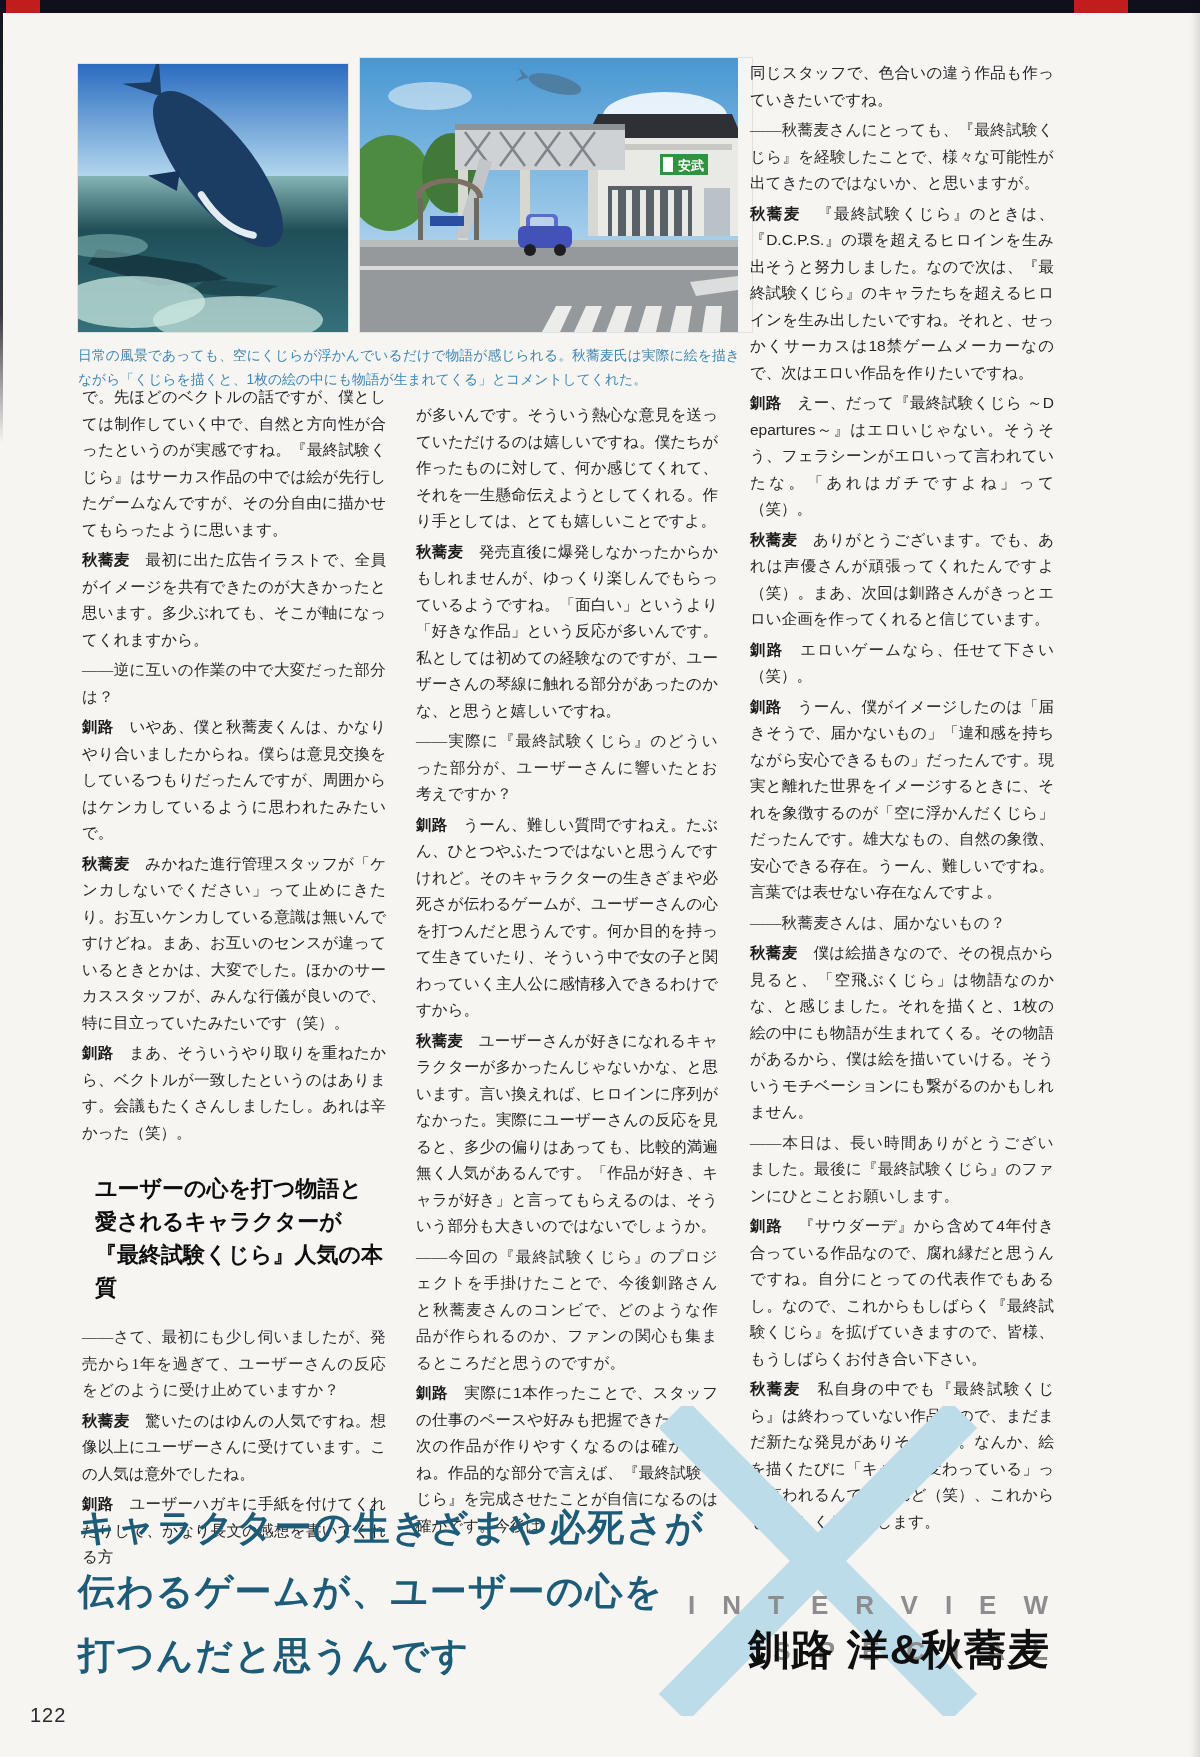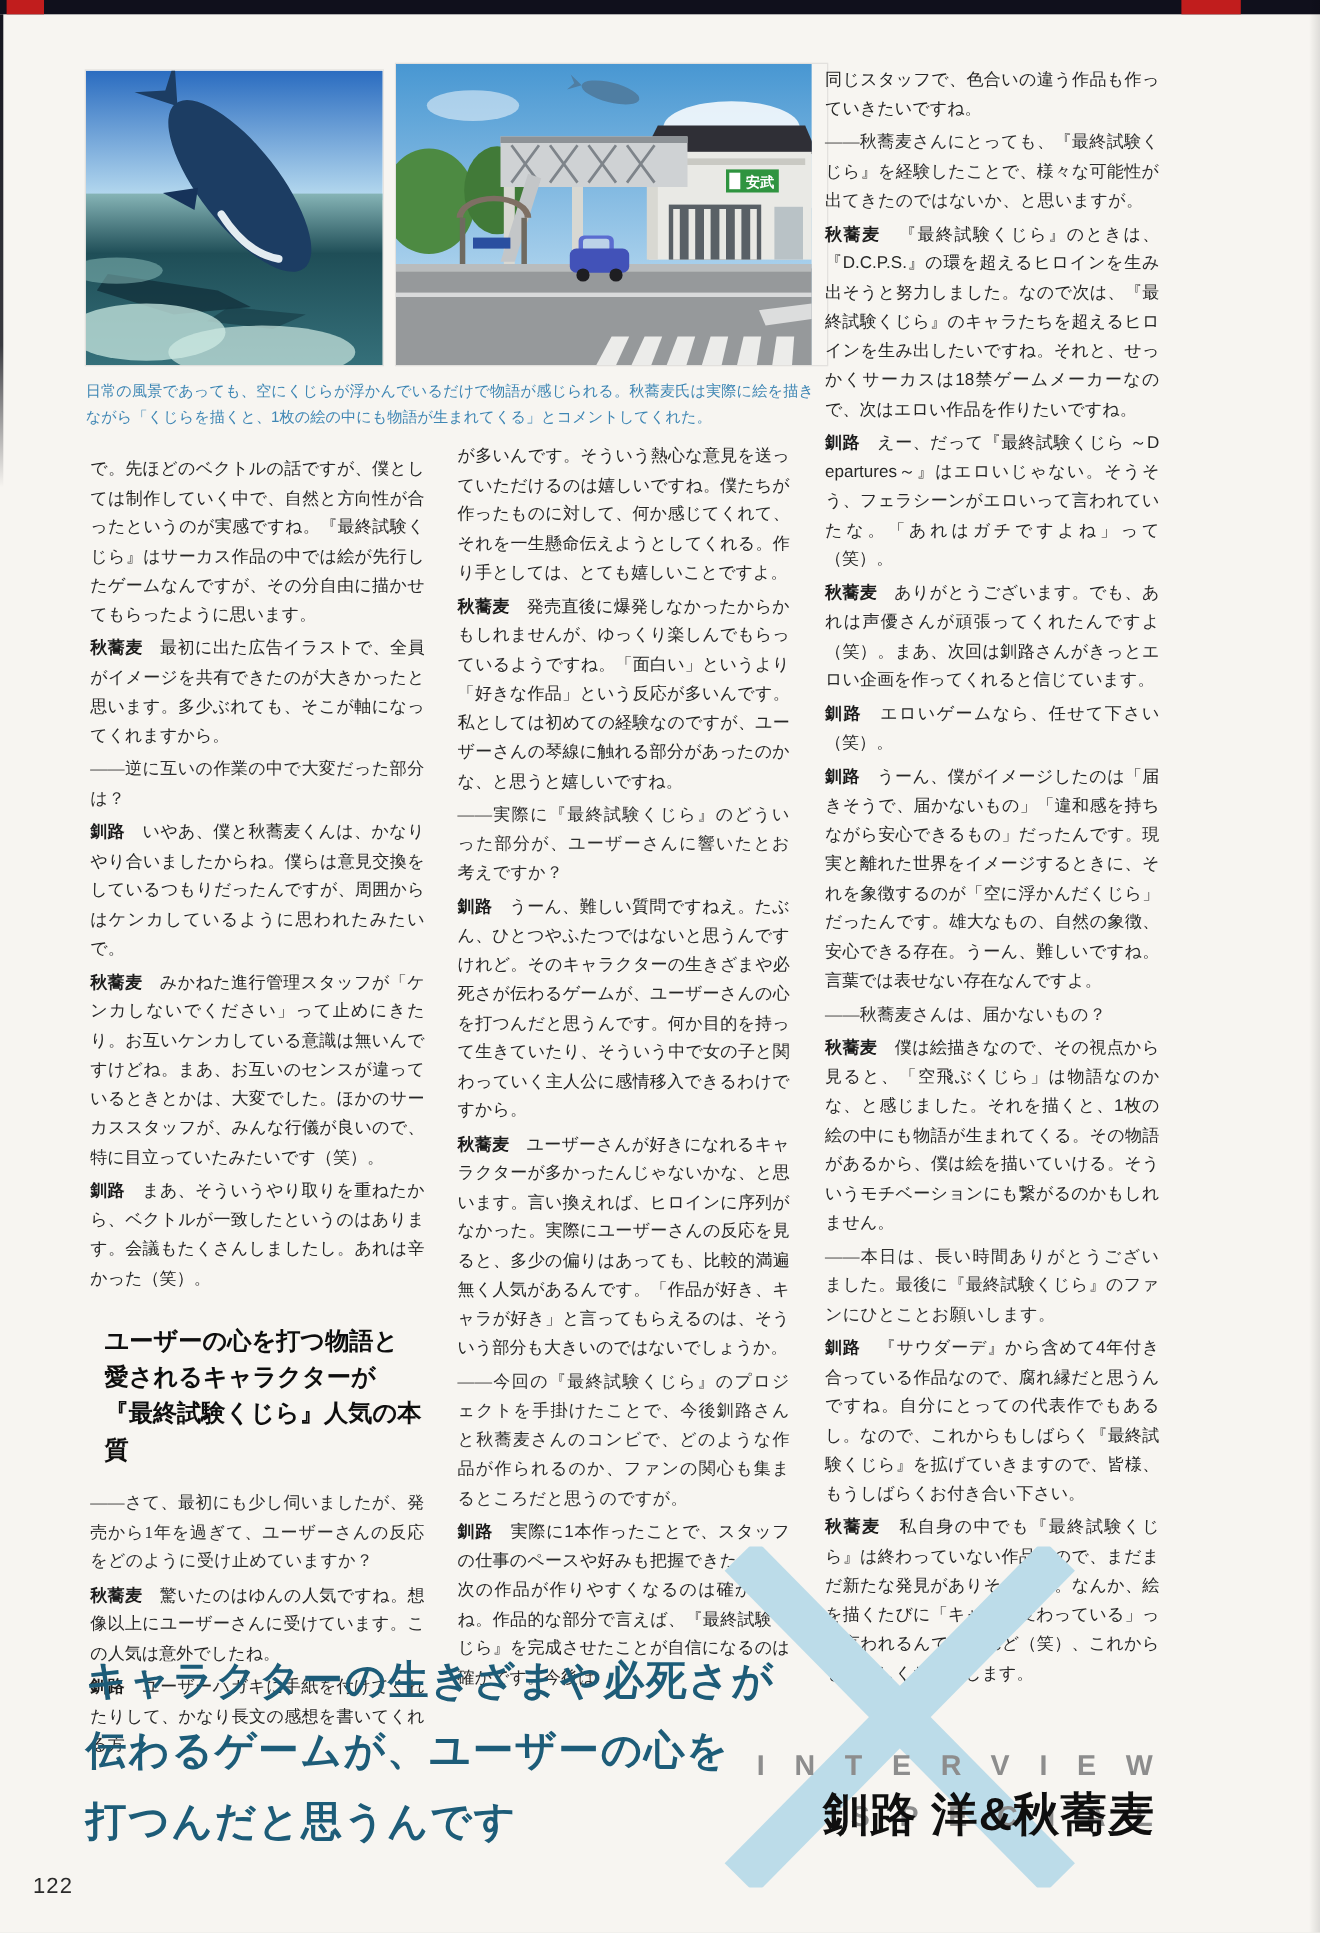--- a/index.html
+++ b/index.html
@@ -28,21 +28,21 @@
     word-break:break-all;
   }
 
   
   .col { position:absolute; font-size:15.5px; line-height:26.5px; color:#262626; }
   .col p { margin:4px; text-align:justify; word-break:break-all; }
   .col p.q { font-family:"Liberation Serif","DejaVu Serif",serif; color:#2d2d2d; letter-spacing:0.3px; }
   .col p b { font-weight:bold; color:#1c1c1c; }
   .col h2 { margin:26px 0 20px 17px; font-size:22px; line-height:33px; color:#0e0e0e; font-weight:bold; }
   .col h2 span { display:block; }
-  .col1 { left:78px;  top:410px; width:312px; }
+  .col1 { left:78px;  top:380px; width:312px; }
   .col2 { left:412px; top:398px; width:310px; }
   .col3 { left:746px; top:56px;  width:312px; }
 
   
   .pullquote {
     position:absolute; left:78px; top:1496px;
     color:#1d5c78; font-weight:bold; font-size:37px; line-height:64px; letter-spacing:1.5px;
     white-space:nowrap;
   }
   .pullquote div { display:block; }

